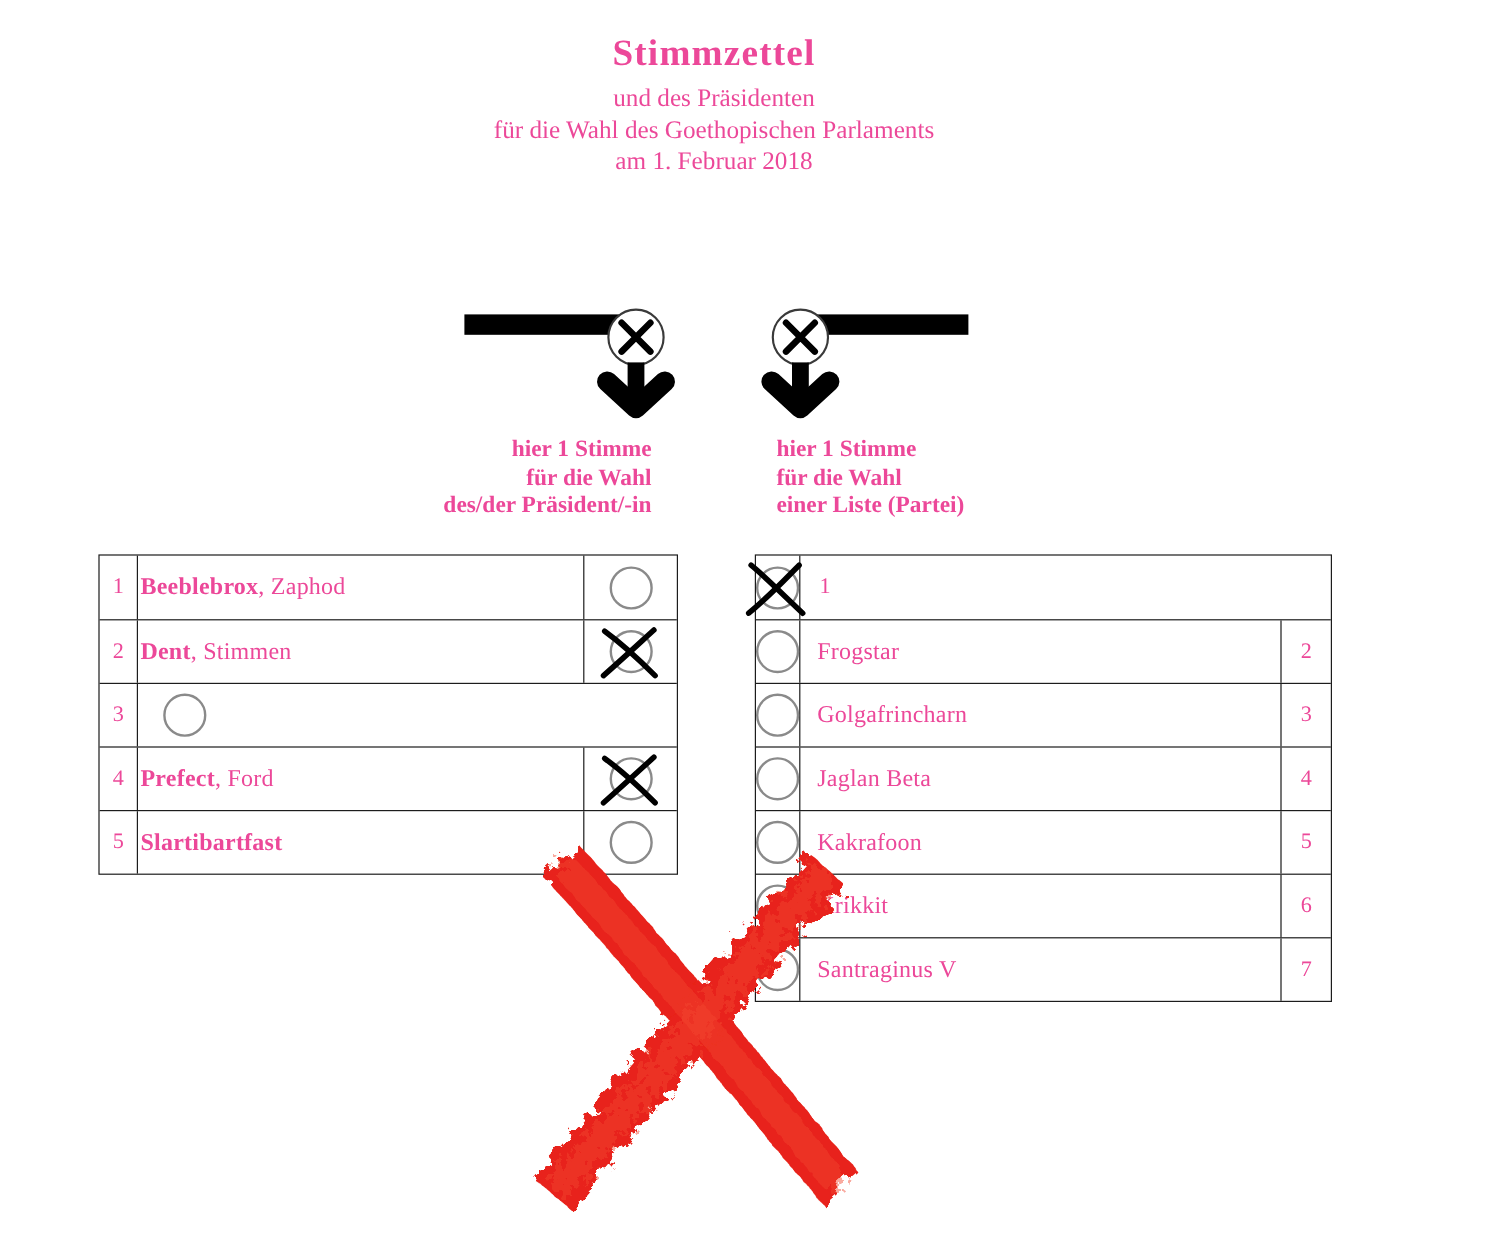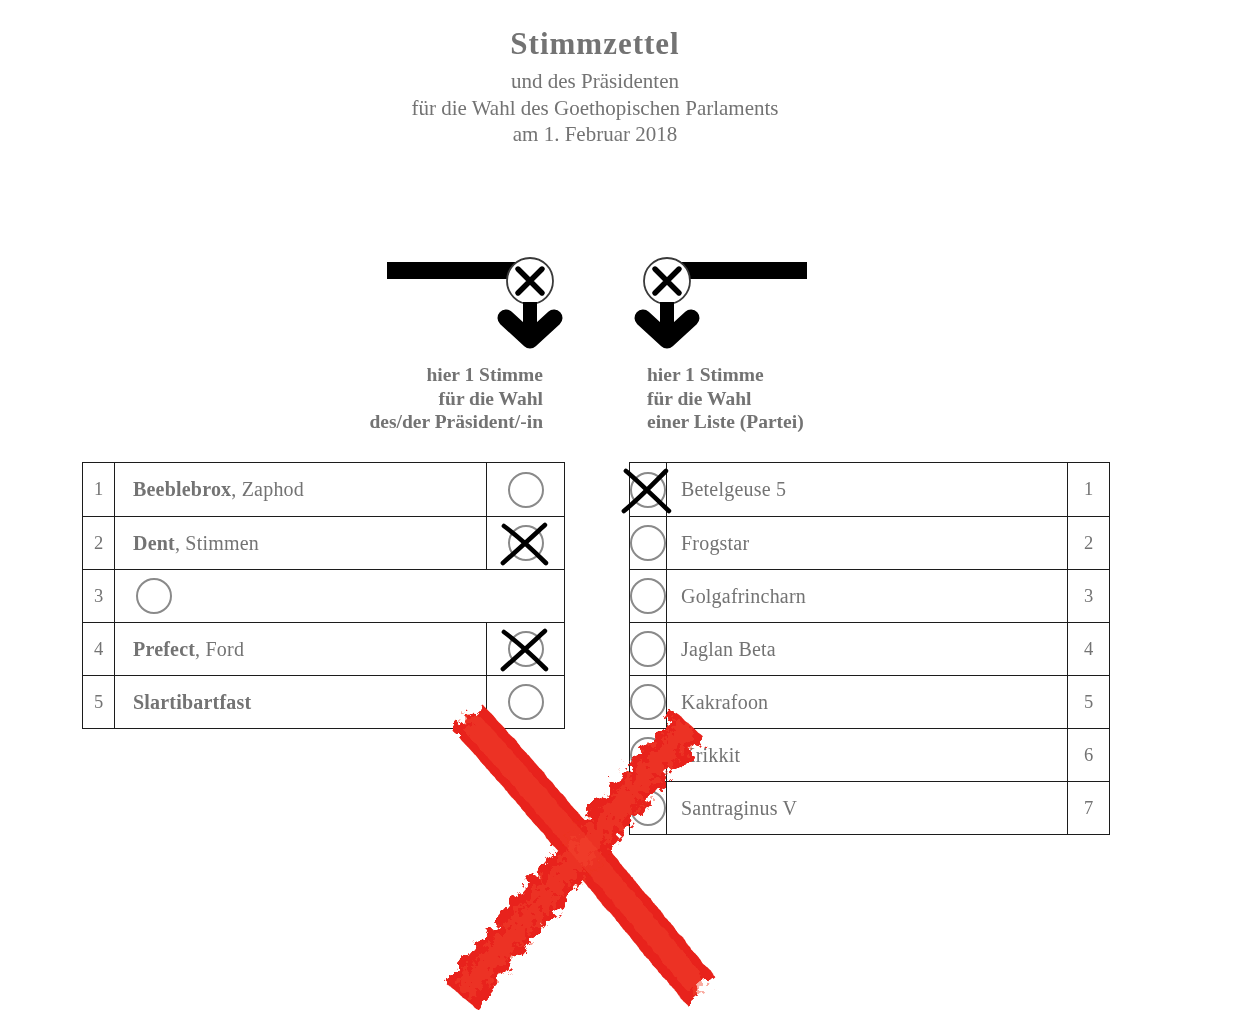--- a/index.html
+++ b/index.html
@@ -1,18 +1,18 @@
 <!DOCTYPE html>
 <html style="--red: #e8231a; --circle-gray: #8a8a8a;"><head>
 <meta charset="utf-8">
 <style>
   html,body { margin:0; padding:0; background:#ffffff; }
   .page {
     position:relative; width:1240px; height:1028px; background:#fff;
-    font-family:"Liberation Serif","DejaVu Serif",serif; color:#737373; overflow:hidden;
+    font-family:"Liberation Serif","DejaVu Serif",serif; color:#ec4899; overflow:hidden;
   }
   
   .header { position:absolute; left:0; top:26px; width:1190px; text-align:center; }
   .title { font-size:31px; font-weight:bold; letter-spacing:1px; line-height:36px; }
   .subtitle { margin-top:6px; }
   .subtitle-line { font-size:21px; line-height:26.5px; }
 
   .votes-heading {
     position:absolute; left:0; top:212px; width:1190px; text-align:center;
     font-size:31px; font-weight:bold; letter-spacing:1.5px;
@@ -29,21 +29,21 @@
   
   .votetable { position:absolute; top:462px; border:1.6px solid #1c1c1c; box-sizing:border-box; background:#fff; }
   .votetable.left  { left:82px;  width:483px; }
   .votetable.right { left:629px; width:481px; }
   .row { display:flex; height:53px; box-sizing:border-box; border-top:1.6px solid #1c1c1c; align-items:stretch; }
   .row:first-child { border-top:none; }
   .cell { display:flex; align-items:center; box-sizing:border-box; }
   .cell-num  { width:31px; justify-content:center; font-size:18.5px; }
   .votetable.right .cell-num { width:42px; }
   .cell-name { flex:1; font-size:20px; letter-spacing:0.2px; }
-  .votetable.left  .cell-name { padding-left:18px; border-left:1.6px solid #1c1c1c; }
+  .votetable.left  .cell-name { padding-left:2px; border-left:1.6px solid #1c1c1c; }
   .votetable.left  .cell-circle { width:78px; border-left:1.6px solid #1c1c1c; }
   .votetable.right .cell-name { padding-left:14px; border-left:1.6px solid #1c1c1c; }
   .votetable.right .cell-num  { border-left:1.6px solid #1c1c1c; }
   .cell-circle { justify-content:center; position:relative; }
   .surname { font-weight:bold; }
   .circle {
     width:36px; height:36px; border-radius:50%;
     border:2px solid var(--circle-gray,#8a8a8a); box-sizing:border-box; background:#fff;
   }
   .vote-x { position:absolute; left:50%; top:50%; transform:translate(-52%,-50%); pointer-events:none; }
@@ -176,23 +176,20 @@
 </div>
 
   <div class="votetable right" id="right-table">
   <div class="row">
     <div class="cell cell-circle">
       <span class="circle"></span>
       <svg class="vote-x" width="54" height="50" viewBox="-27 -25 54 50">
         <path d="M-21,-19 C-10,-10 4,4 22,21"></path>
         <path d="M19,-19 C8,-8 -6,7 -23,21"></path>
       </svg>
-    </div>
-    <div class="cell cell-name">
-      <span>Betelgeuse 5</span>
     </div>
     <div class="cell cell-num">
       <span>1</span>
     </div>
   </div>
 
   <div class="row">
     <div class="cell cell-circle">
       <span class="circle"></span>
 

